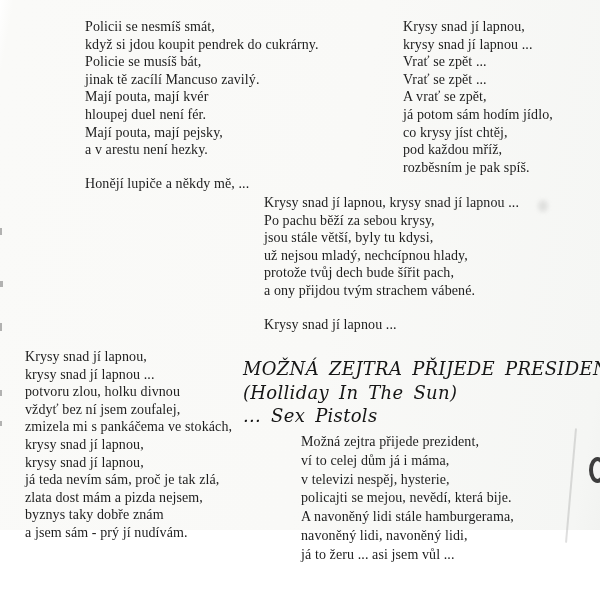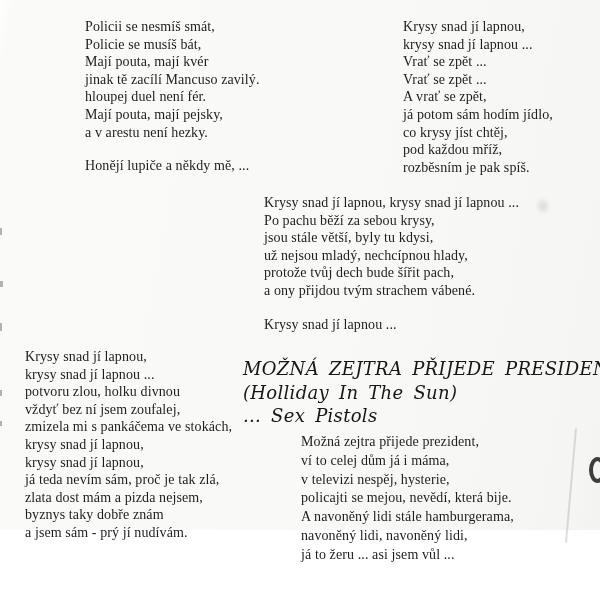--- a/index.html
+++ b/index.html
@@ -71,23 +71,24 @@
     box-sizing: border-box;
   }
 </style>
 </head>
 <body>
 
 <div class="scan-page" style="color: rgb(29, 29, 29);">
 
   <section id="verse-top-left" class="block verse">
       <div class="line">Policii se nesmíš smát,</div>
+      <div class="line">když si jdou koupit pendrek do cukrárny.</div>
       <div class="line">Policie se musíš bát,</div>
+      <div class="line">jinak tě zacílí Mancuso zavilý.</div>
       <div class="line">Mají pouta, mají kvér</div>
-      <div class="line">jinak tě zacílí Mancuso zavilý.</div>
       <div class="line">hloupej duel není fér.</div>
       <div class="line">Mají pouta, mají pejsky,</div>
       <div class="line">a v arestu není hezky.</div>
       <div class="line blank">&nbsp;</div>
       <div class="line">Honějí lupiče a někdy mě, ...</div>
     </section>
 
   <section id="verse-top-right" class="block verse">
       <div class="line">Krysy snad jí lapnou,</div>
       <div class="line">krysy snad jí lapnou ...</div>

